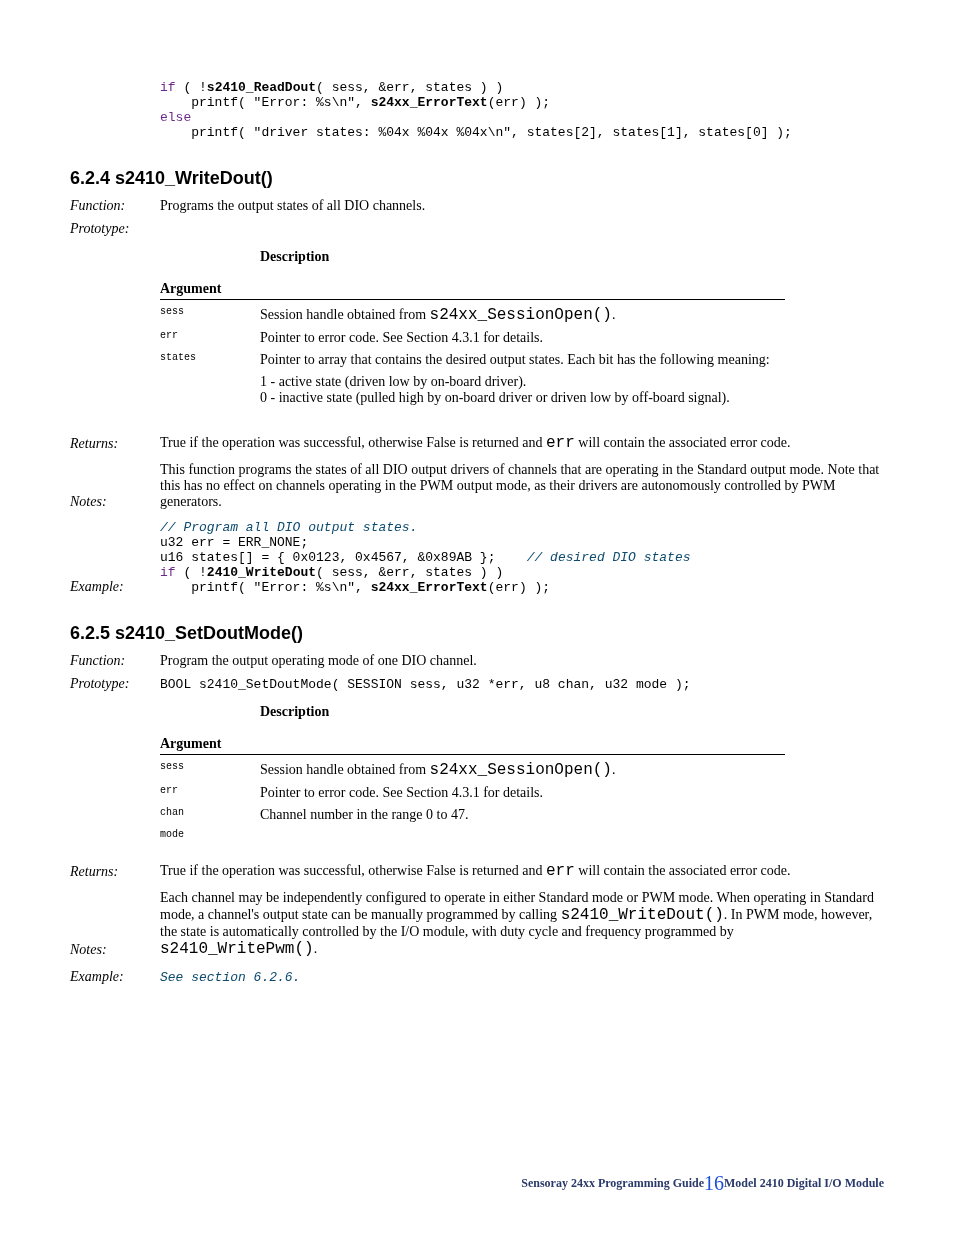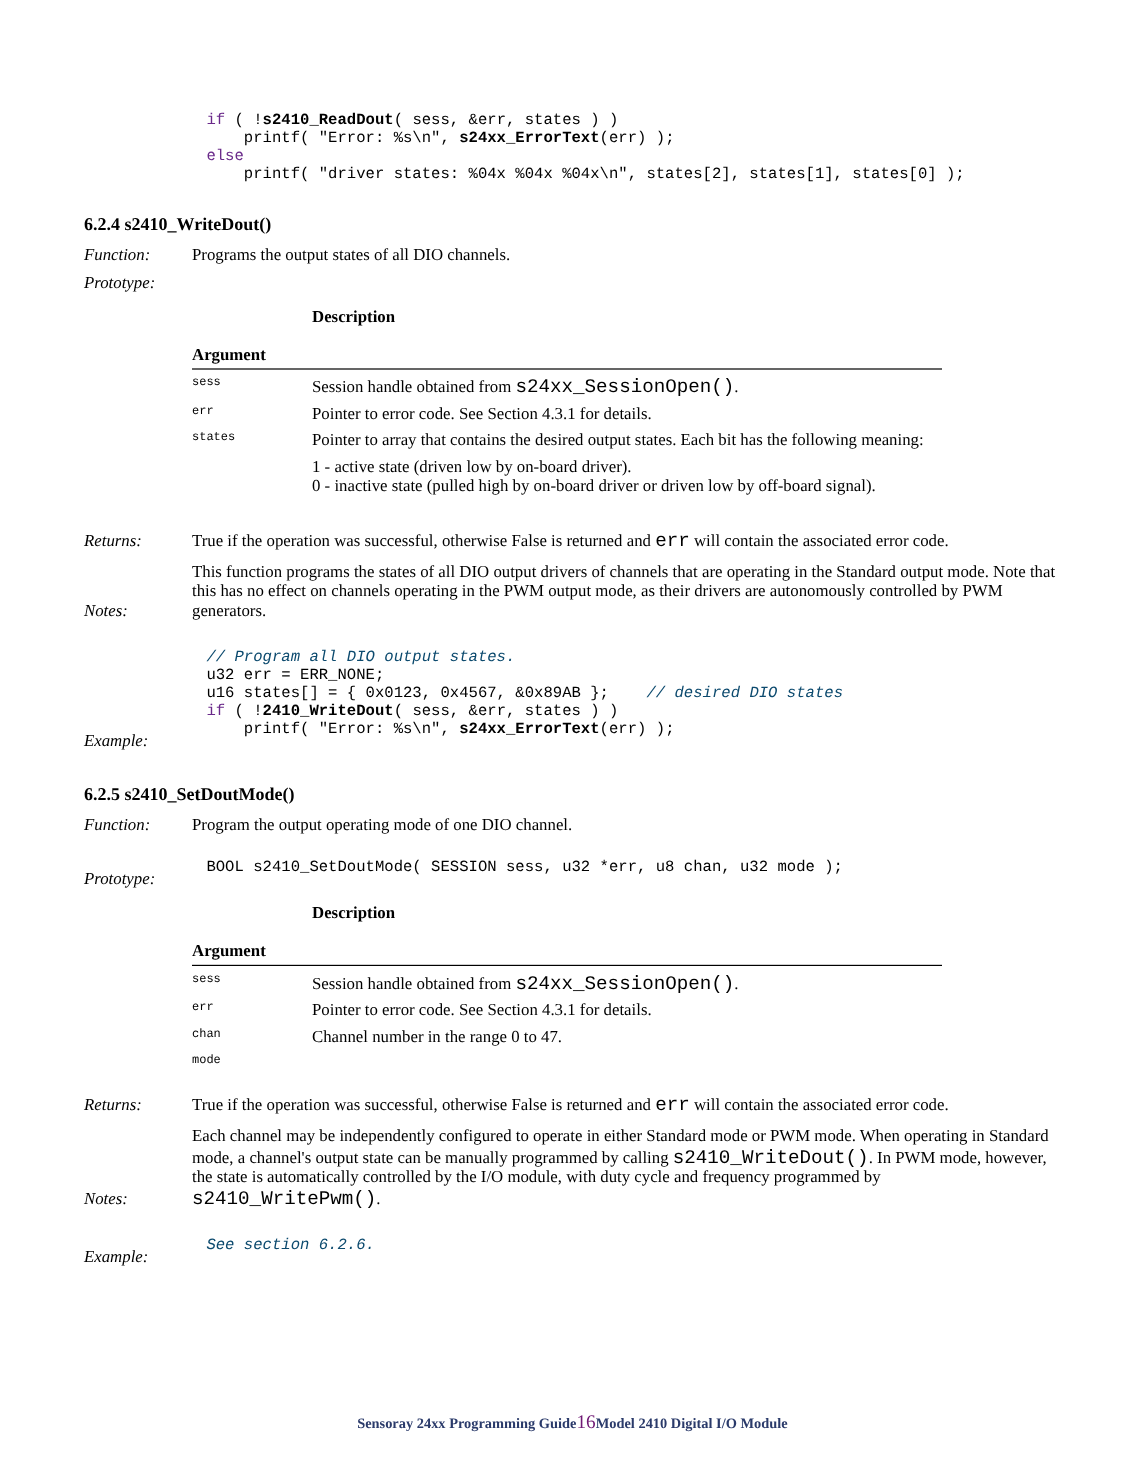--- a/index.html
+++ b/index.html
@@ -11,27 +11,27 @@
     width: 954px;
     height: 1235px;
     box-sizing: border-box;
     position: relative;
     background: #fff;
   }
   .code, pre.code {
     font-family: "Courier New", Courier, monospace;
     font-size: 13px;
     white-space: pre;
-    margin: 12px;
+    margin: 0;
   }
   .kw { color: #6a2a8a; } 
   .comment { color: #0c4a6e; font-style: italic; }
   h3.section-heading {
-    font-family: Liberation Serif, serif;
-    font-size: 15px;
+    font-family: Liberation Sans, sans-serif;
+    font-size: 18px;
     font-weight: bold;
     margin: 28px 0 8px 0;
   }
   .row { display: flex; align-items: flex-end; margin-top: 6px; }
   .label-col {
     width: 90px;
     flex-shrink: 0;
     font-style: italic;
     font-family: "Times New Roman", Times, serif;
     padding-top: 1px;
@@ -45,27 +45,27 @@
   .arg-desc { flex:1; font-family:"Times New Roman",Times,serif; }
   .arg-sub { margin-top:6px; }
   .inline-code { font-family:"Courier New",Courier,monospace; font-size:16px; }
   .top-code-block { margin-left: 90px; }
   .footer {
     position: absolute;
     bottom: 40px;
     left: 70px;
     right: 70px;
     display:flex;
-    justify-content:center;
+    justify-content:flex-end;
     align-items:center;
     color: #2a3a6a;
     font-size: 12px;
   }
   .footer .left, .footer .right { font-weight: bold; font-family:"Times New Roman",Times,serif; }
-  .footer .center { font-size:16px; color:#701a75; }
+  .footer .center { font-size:20px; color:#1d4ed8; }
   .arg-wrap { width: 625px; }
 </style>
 </head>
 <body>
 
 <div class="top-code-block">
 <pre class="code"><span class="kw">if</span><span> ( !</span><b>s2410_ReadDout</b><span>( sess, &amp;err, states ) )</span>
 <span>    printf( "Error: %s\n", </span><b>s24xx_ErrorText</b><span>(err) );</span>
 <span class="kw">else</span>
 <span>    printf( "driver states: %04x %04x %04x\n", states[2], states[1], states[0] );</span></pre>

